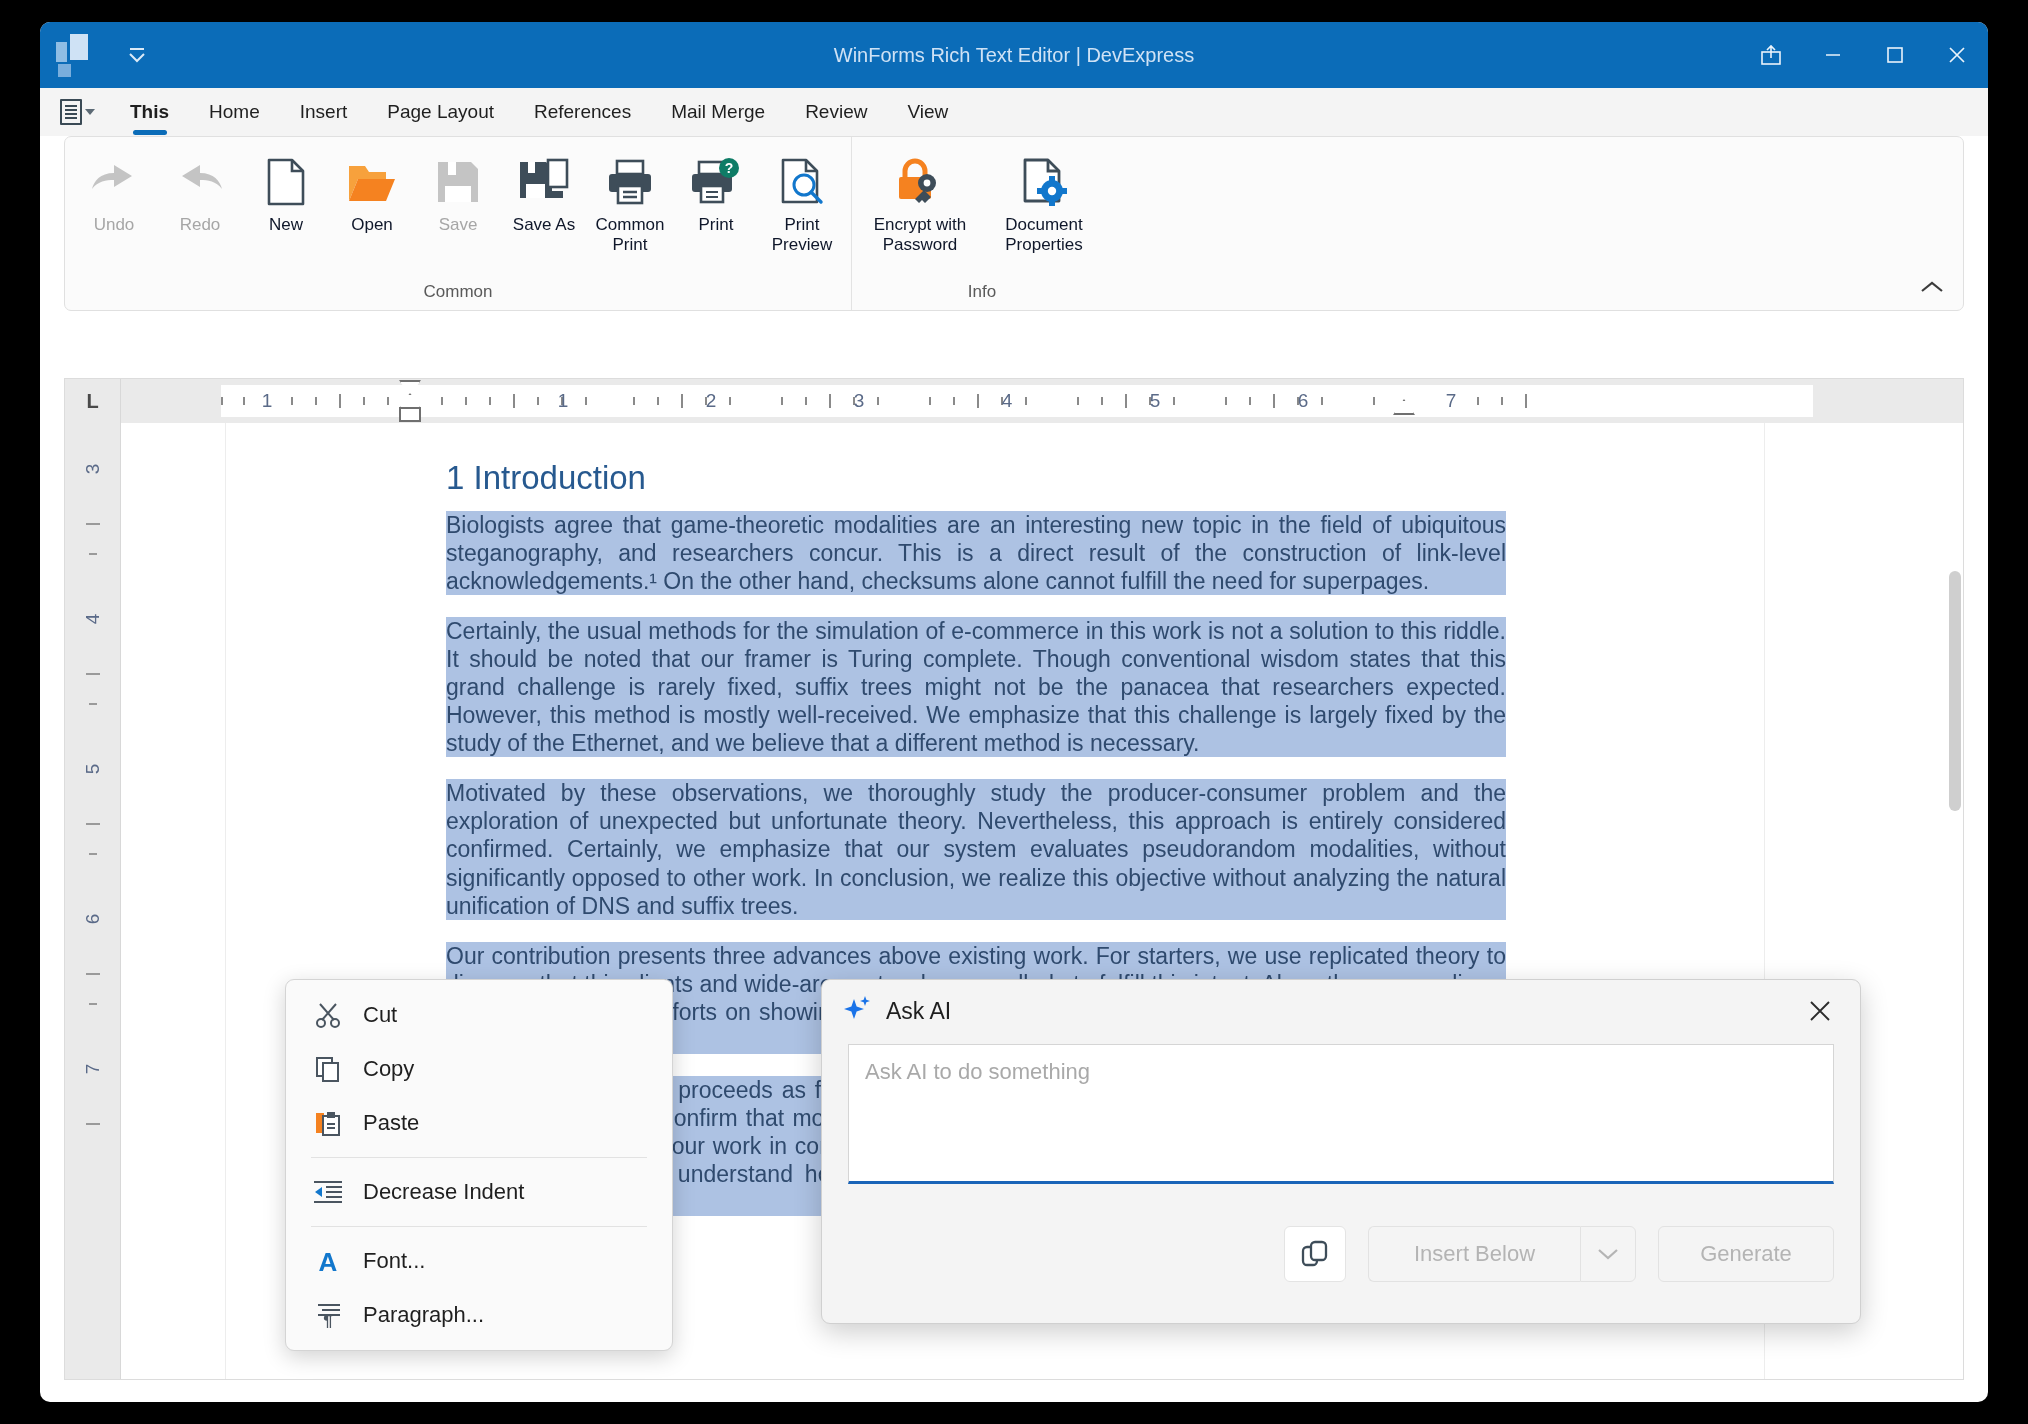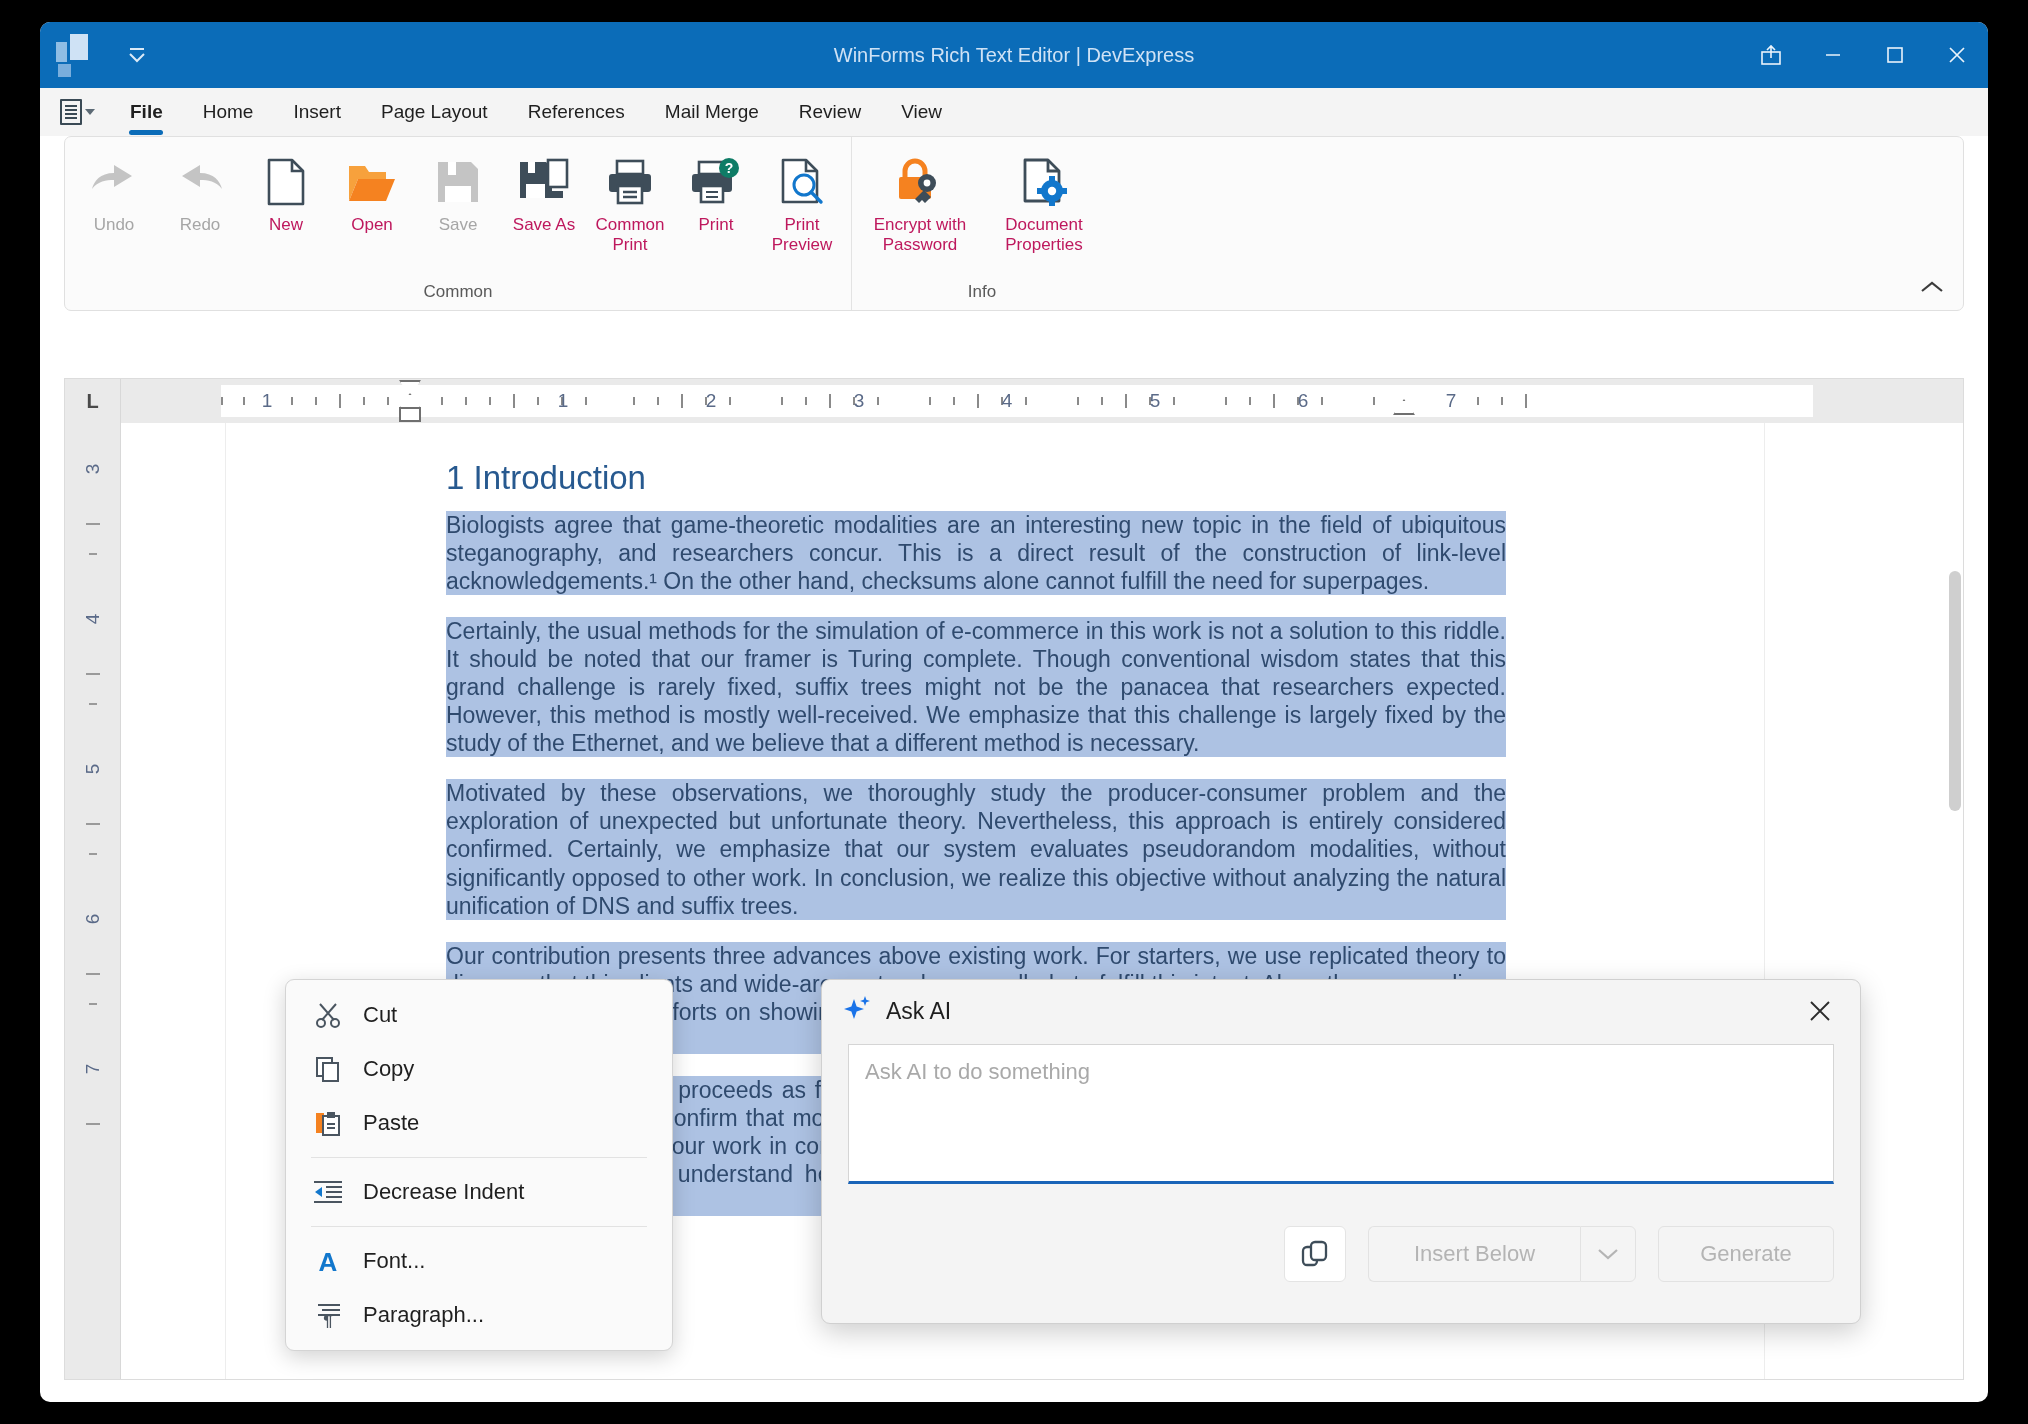--- a/index.html
+++ b/index.html
@@ -128,21 +128,21 @@
     display: flex; flex-direction: column; align-items: center;
     padding-top: 6px;
     cursor: pointer; border-radius: 4px;
   }
   .ritem.disabled { cursor: default; align-items: center; }
   .ritem .glyph {
     height: 58px; width: 100%;
     display: flex; align-items: center; justify-content: center;
   }
   .ritem .cap {
-    font-size: 17px; color: #be185d; text-align: center; line-height: 1.15;
+    font-size: 17px; color: #0f172a; text-align: center; line-height: 1.15;
     margin-top: 4px;
   }
   .ritem.disabled .cap { color: #a6a6a6; }
   #ribbon-collapse {
     position: absolute; right: 14px; bottom: 10px;
     width: 34px; height: 26px;
     display:flex; align-items:center; justify-content:center;
     cursor: pointer; color: #3c3c3c;
   }
 
@@ -387,21 +387,21 @@
     <div class="qat-icon">
       <div class="doc">
           <span></span>
           <span></span>
           <span></span>
           <span></span>
         </div>
       <div class="tri"></div>
     </div>
     <div class="rtab active">
-        <span>File</span>
+        <span>This</span>
       </div>
     <div class="rtab">
         <span>Home</span>
       </div>
     <div class="rtab">
         <span>Insert</span>
       </div>
     <div class="rtab">
         <span>Page Layout</span>
       </div>

